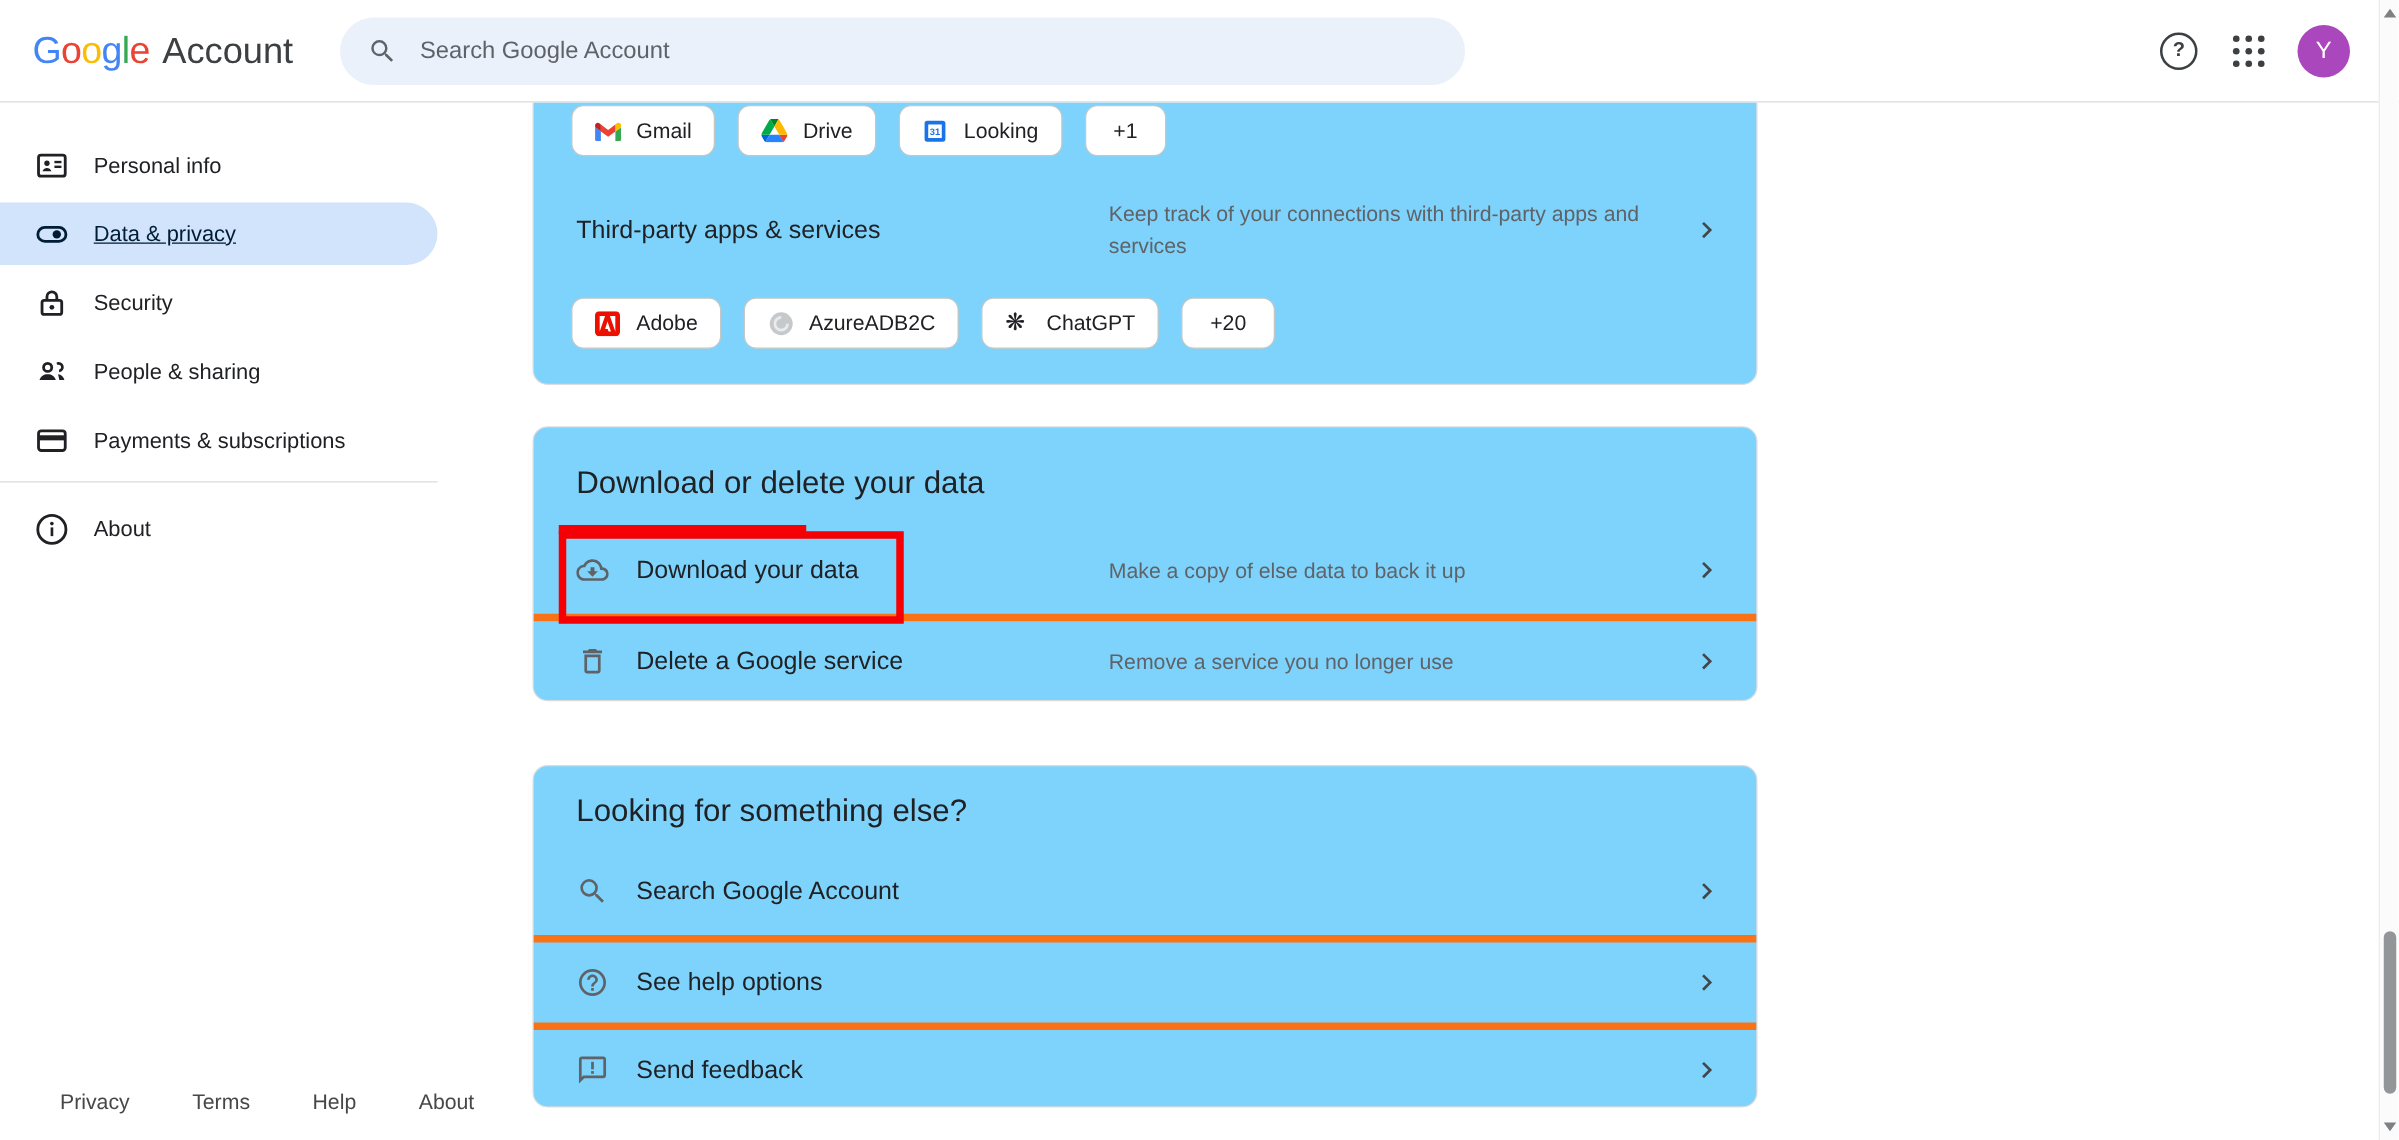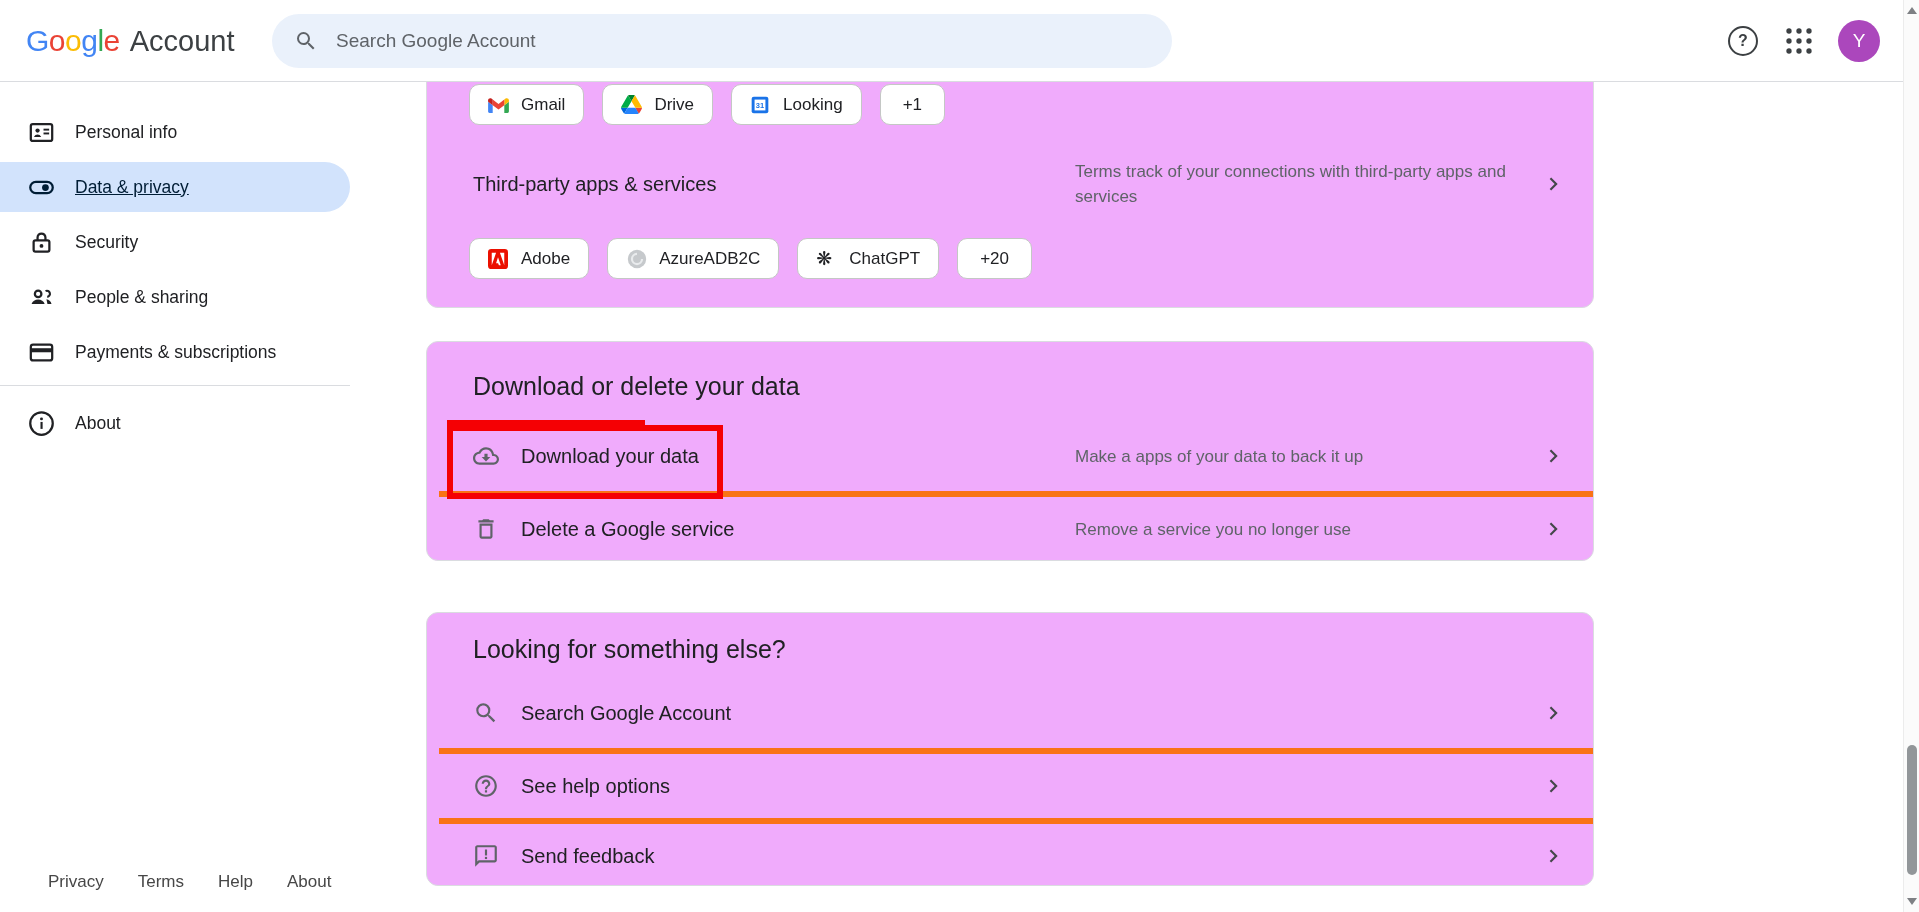--- a/index.html
+++ b/index.html
@@ -31,22 +31,22 @@
   
   .sidebar { position:absolute; top:82px; left:0; width:350px; padding-top:25px; background:#fff; z-index:5; }
   .nav-item { height:50px; margin-bottom:5px; display:flex; align-items:center; padding-left:28px;
               gap:20px; font-size:17.5px; color:#202124; cursor:pointer; }
   .nav-item svg { width:27px; height:27px; flex:0 0 auge; }
   .nav-item.active { background:#d2e3fc; border-radius:0 28px 28px 0; color:#001d35;text-decoration:underline; }
   .side-divider { border-top:1px solid #dadce0; margin:8px 0; }
   .nav-item.about { margin-top:12px; }
 
   
-  .card { position:absolute; left:426px; width:1168px; background:#f0abfc; border:1px solid #dadce0;
-          border-radius:12px;padding-left:12px; }
+  .card { position:absolute; left:426px; width:980px; background:#7dd3fc; border:1px solid #dadce0;
+          border-radius:12px; }
   .card-services { top:60px; height:248px; }
   .card-download { top:341px; height:220px; }
   .card-help     { top:612px; height:274px; }
 
   .chip-row { display:flex; gap:18px; margin-left:30px; }
   .chip-row.r1 { margin-top:23px; }
   .chip-row.r2 { margin-top:13px; }
   .chip { height:41px; border:1px solid #c4c7c5; border-radius:10px; display:flex; align-items:center;
           gap:11px; padding:0 18px; font-size:17px; color:#202124; background:#fff; cursor:pointer; }
   .chip .chip-ic { width:22px; height:22px; display:flex; align-items:center; }
@@ -66,21 +66,21 @@
   .rows .list-row { height:70px; }
   .rows .list-row + .list-row { border-top:6px solid #f97316; }
 
   
   .red-box { position:absolute; left:447px; top:425px; width:276px; height:74px;
              border:6px solid #f50004; z-index:30; pointer-events:none; }
   .red-notch { position:absolute; left:447px; top:420px; width:198px; height:7px;
                background:#f50004; z-index:31; pointer-events:none; }
 
   
-  .footer { position:absolute; left:48px; top:872px; display:flex; gap:34px; z-index:6; }
+  .footer { position:absolute; left:48px; top:872px; display:flex; gap:50px; z-index:6; }
   .footer a { font-size:17px; color:#474747; text-decoration:none; cursor:pointer; }
 
   
   .scrollbar { position:absolute; right:0; top:0; width:16px; height:912px; background:#fbfbfb;
                border-left:1px solid #ececec; z-index:40; }
   .sb-arrow { position:absolute; left:3px; width:0; height:0;
               border-left:5px solid transparent; border-right:5px solid transparent; }
   .sb-up { top:7px; border-bottom:7px solid #7e8084; }
   .sb-down { top:898px; border-top:7px solid #7e8084; }
   .sb-thumb { position:absolute; left:3px; top:745px; width:10px; height:130px;
@@ -212,21 +212,21 @@
         </span>
         <span>Looking</span>
       </div>
       <div class="chip noicon">
         <span>+1</span>
       </div>
     </div>
 
     <div class="list-row tp-row">
       <span class="row-label">Third-party apps &amp; services</span>
-      <span class="row-desc">Terms track of your connections with third-party apps and services</span>
+      <span class="row-desc">Keep track of your connections with third-party apps and services</span>
       <svg class="chev" viewBox="0 0 24 24" fill="#44474a">
           <path d="M9.4 6 8 7.4l4.6 4.6L8 16.6 9.4 18l6-6z"></path>
         </svg>
     </div>
 
     <div class="chip-row r2">
       <div class="chip">
         <span class="chip-ic">
           <svg width="20" height="20" viewBox="0 0 24 24">
             <rect width="24" height="24" rx="4" fill="#eb1000"></rect>
@@ -257,21 +257,21 @@
   </section>
 
   <section class="card card-download">
     <h2 class="card-title">Download or delete your data</h2>
     <div class="rows">
       <div class="list-row">
         <svg class="row-icon" viewBox="0 0 24 24" fill="#5f6368">
           <path d="M19.35 10.04C18.67 6.59 15.64 4 12 4 9.11 4 6.6 5.64 5.35 8.04 2.34 8.36 0 10.91 0 14c0 3.31 2.69 6 6 6h13c2.76 0 5-2.24 5-5 0-2.64-2.05-4.78-4.65-4.96zM19 18H6c-2.21 0-4-1.79-4-4 0-2.05 1.53-3.76 3.56-3.97l1.07-.11.5-.95C8.08 7.14 9.94 6 12 6c2.62 0 4.88 1.86 5.39 4.43l.3 1.5 1.53.11c1.56.1 2.78 1.41 2.78 2.96 0 1.65-1.35 3-3 3zm-5.55-8h-2.9v3H8l4 4 4-4h-2.55z"></path>
         </svg>
         <span class="row-label">Download your data</span>
-        <span class="row-desc">Make a apps of your data to back it up</span>
+        <span class="row-desc">Make a copy of else data to back it up</span>
         <svg class="chev" viewBox="0 0 24 24" fill="#44474a">
             <path d="M9.4 6 8 7.4l4.6 4.6L8 16.6 9.4 18l6-6z"></path>
           </svg>
       </div>
       <div class="list-row">
         <svg class="row-icon" viewBox="0 0 24 24" fill="#5f6368">
           <path d="M6 19c0 1.1.9 2 2 2h8c1.1 0 2-.9 2-2V7H6v12zM8 9h8v10H8V9zm7.5-5-1-1h-5l-1 1H5v2h14V4h-3.5z"></path>
         </svg>
         <span class="row-label">Delete a Google service</span>
         <span class="row-desc">Remove a service you no longer use</span>

